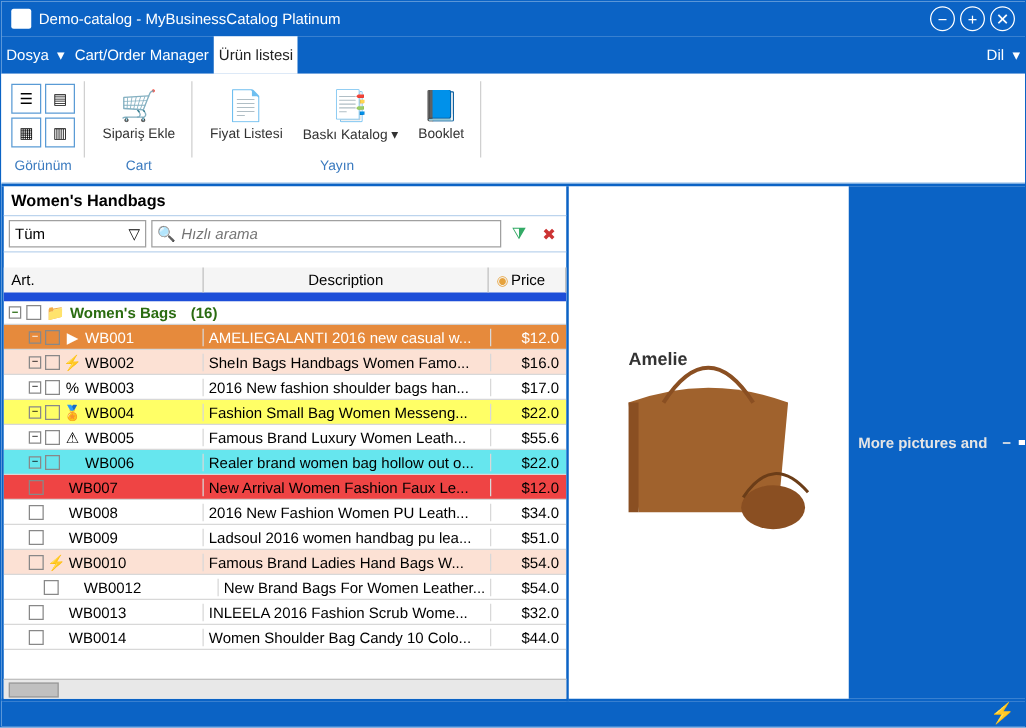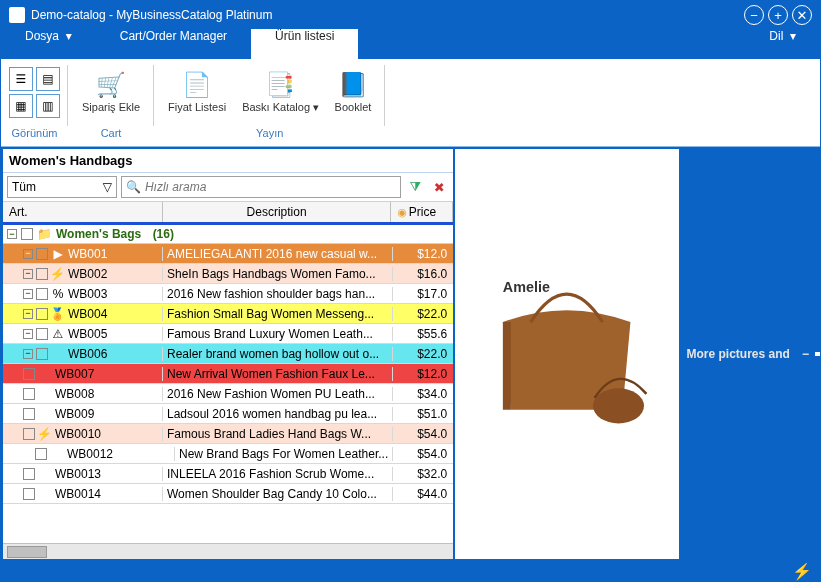--- a/index.html
+++ b/index.html
@@ -2,40 +2,40 @@
 <html><head>
 <meta charset="utf-8">
 <style>
 * { box-sizing: border-box; margin: 0; padding: 0; font-family: Arial, sans-serif; }
 body { width: 821px; height: 582px; background: #fff; border: 1px solid #0b63c5; overflow: hidden; }
 .titlebar { height: 28px; background: #0b63c5; color: #fff; display: flex; align-items: center; padding: 0 8px; font-size: 12px; }
 .title-icon { width: 16px; height: 16px; background: #fff; margin-right: 6px; border-radius: 2px; }
 .titlebar .spacer { flex: 1; }
 .winbtn { width: 20px; height: 20px; border: 1.5px solid #fff; border-radius: 50%; margin-left: 4px; display: flex; align-items: center; justify-content: center; font-size: 13px; color: #fff; cursor: pointer; }
 .menubar { height: 30px; background: #0b63c5; display: flex; align-items: stretch; font-size: 12px; color: #fff; }
-.menu-item { padding: 0 24px; display: flex; align-items: flex-start; cursor: pointer; }
+.menu-item { padding: 0 4px; display: flex; align-items: center; cursor: pointer; }
 .menu-item.active { background: #fff; color: #222; }
 .menu-spacer { flex: 1; }
 .ribbon { height: 88px; background: #fff; border-bottom: 1px solid #8cb8e4; display: flex; }
 .ribbon-group { display: flex; flex-direction: column; align-items: center; padding: 4px 8px; position: relative; }
 .ribbon-group::after { content: ''; position: absolute; right: 0; top: 6px; bottom: 20px; width: 1px; background: #d0d0d0; }
 .ribbon-icons { display: flex; gap: 4px; flex: 1; align-items: flex-start; padding-top: 4px; }
 .ribbon-btn { display: flex; flex-direction: column; align-items: center; padding: 2px 6px; cursor: pointer; font-size: 11px; color: #333; }
 .ribbon-btn .ico { width: 32px; height: 32px; display: flex; align-items: center; justify-content: center; font-size: 24px; }
 .ribbon-small { width: 24px; height: 24px; border: 1px solid #5a9bd5; display: flex; align-items: center; justify-content: center; font-size: 12px; cursor: pointer; }
 .ribbon-group-label { font-size: 11px; color: #3a7abf; padding-bottom: 3px; }
 .content { display: flex; height: 414px; border-top: 2px solid #0b63c5; }
 .left { width: 493px; border: 2px solid #0b63c5; border-top: none; display: flex; flex-direction: column; }
 .cat-title { padding: 4px 6px; font-size: 13px; font-weight: bold; border-bottom: 1px solid #bcd4ed; }
 .toolbar { display: flex; align-items: center; padding: 3px 4px; gap: 4px; border-bottom: 1px solid #bcd4ed; }
 .combo { width: 110px; height: 22px; border: 1px solid #a0a0a0; font-size: 12px; padding: 0 4px; display: flex; align-items: center; justify-content: space-between; cursor: pointer; }
 .search { flex: 1; height: 22px; border: 1px solid #a0a0a0; font-size: 12px; padding: 0 4px; display: flex; align-items: center; color: #888; gap: 4px; }
 .search input { border: none; outline: none; flex: 1; font-size: 12px; font-style: italic; color: #888; }
 .toolbtn { width: 20px; height: 20px; display: flex; align-items: center; justify-content: center; cursor: pointer; font-size: 13px; }
-.headers { display: flex; font-size: 12px; border-bottom: 3px solid #1d4ed8; background: #f5f5f5; }
+.headers { display: flex; font-size: 12px; border-bottom: 7px solid #1d4ed8; background: #f5f5f5; margin-top: 12px; }
 .headers div { padding: 3px 6px; border-right: 1px solid #c0c0c0; }
 .h-art { width: 160px; } .h-desc { flex: 1; text-align: center; } .h-price { width: 62px; text-align: right; display:flex; align-items:center; gap:2px; }
 .grid { flex: 1; overflow: auto; font-size: 12px; }
 .group-row { display: flex; align-items: center; padding: 2px 4px; font-weight: bold; color: #2a6c11; border-bottom: 1px solid #d0d0d0; gap: 4px; }
 .row { display: flex; border-bottom: 1px solid #d8d8d8; height: 20px; align-items: center; }
 .row .art { width: 160px; display: flex; align-items: center; padding-left: 20px; gap: 3px; border-right: 1px solid #d8d8d8; overflow: hidden; white-space: nowrap; }
 .row .desc { flex: 1; padding: 0 4px; overflow: hidden; white-space: nowrap; text-overflow: ellipsis; border-right: 1px solid #d8d8d8; }
 .row .price { width: 60px; text-align: right; padding-right: 6px; }
 .cb { width: 12px; height: 12px; border: 1px solid #888; display: inline-block; flex-shrink: 0; }
 .tree-tgl { width: 10px; height: 10px; border: 1px solid #888; display: inline-flex; align-items: center; justify-content: center; font-size: 9px; line-height: 1; cursor: pointer; flex-shrink: 0; }

